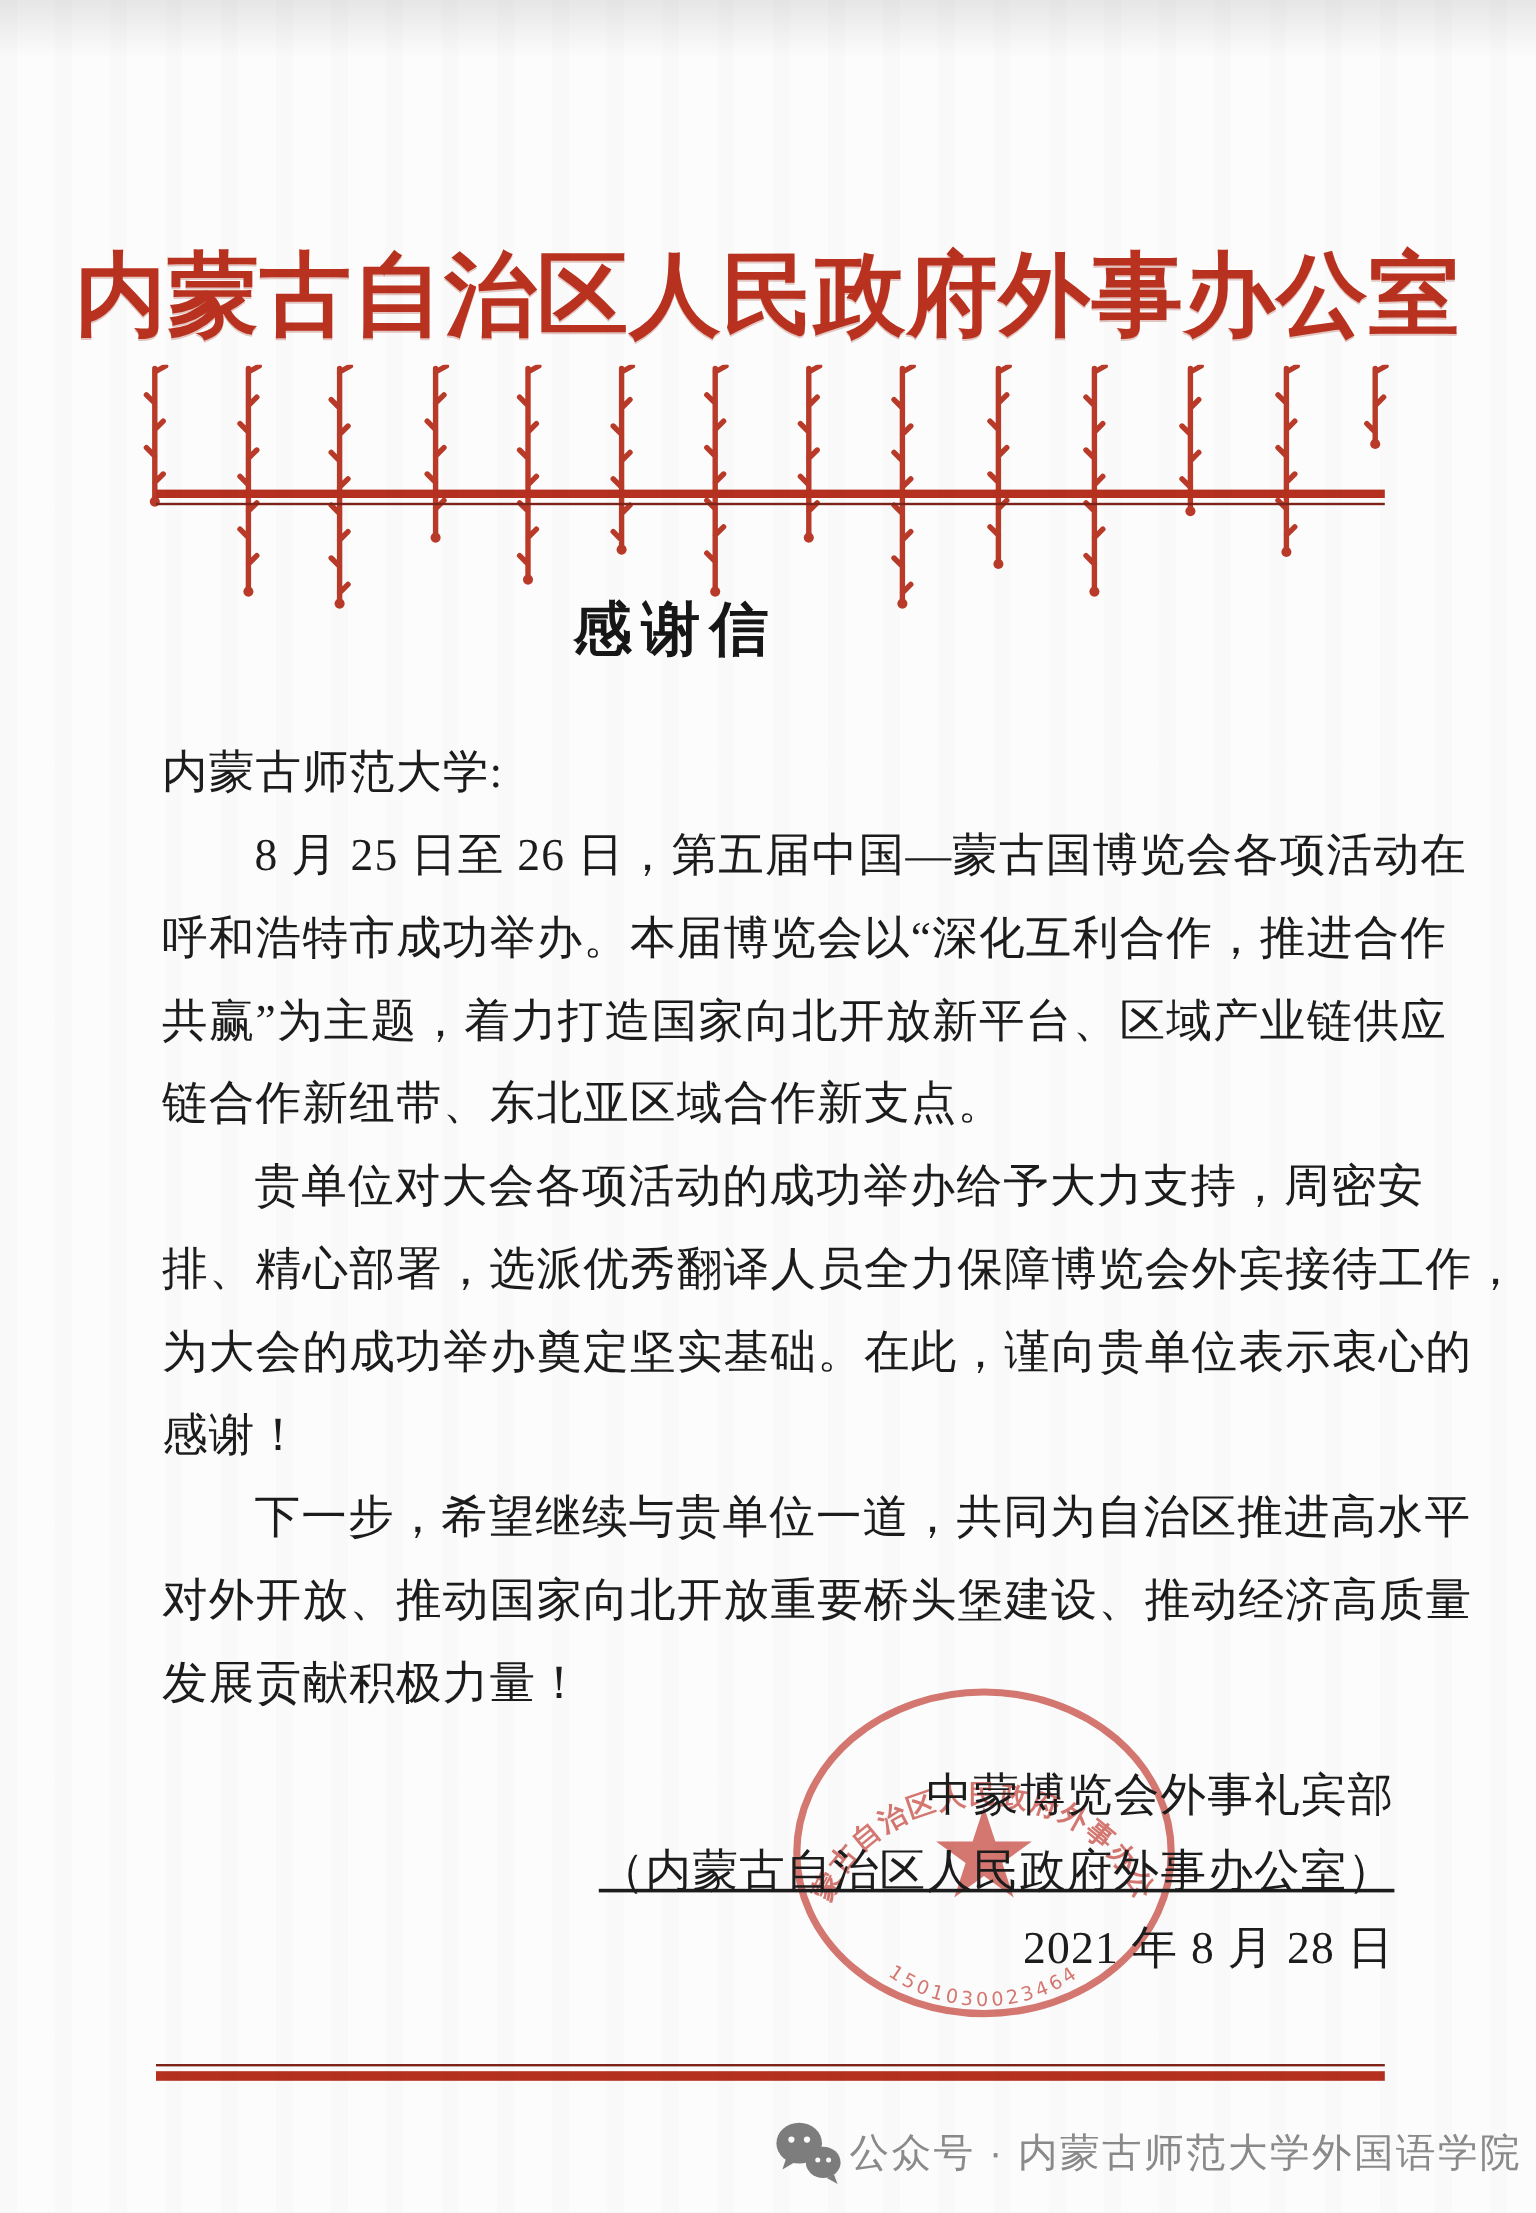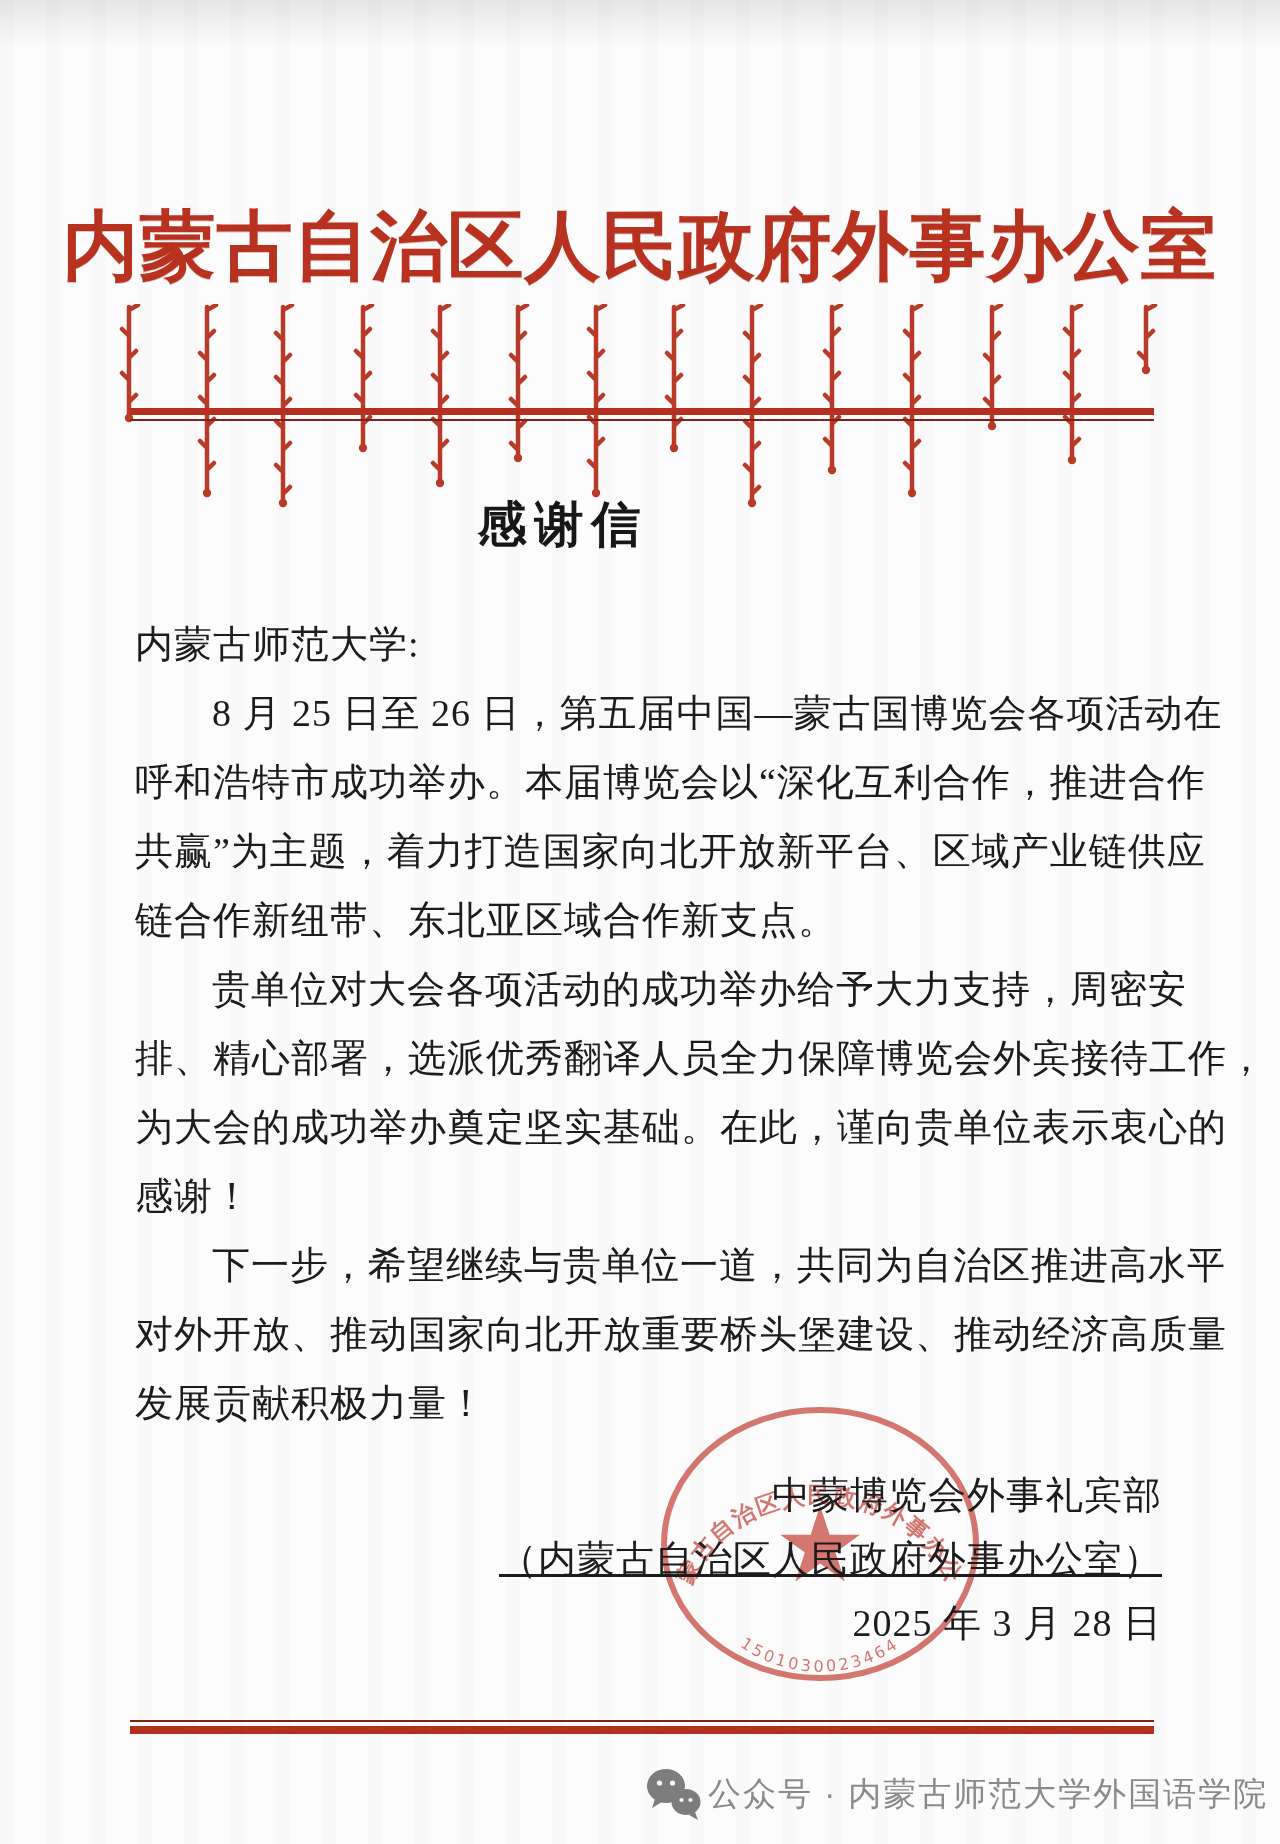--- a/index.html
+++ b/index.html
@@ -157,21 +157,21 @@
       </text>
       <text font-size="16" fill="#c9453c" letter-spacing="3" font-family="DejaVu Sans, sans-serif">
         <textPath href="#sealBottomArc" startOffset="50%" text-anchor="middle">1501030023464</textPath>
       </text>
       <text x="172" y="185" font-size="104" fill="#c9453c" text-anchor="middle">★</text>
     </g>
   </svg>
 
   <div class="sig-line sig-1">中蒙博览会外事礼宾部</div>
   <div class="sig-line sig-2">（内蒙古自治区人民政府外事办公室）</div>
-  <div class="sig-line sig-3">2025 年 3 月 28 日</div>
+  <div class="sig-line sig-3">2021 年 8 月 28 日</div>
 
   <div class="rule rule-bottom-thin"></div>
   <div class="rule rule-bottom-thick"></div>
 
   <svg id="wechat-icon" width="58" height="56" viewBox="0 0 58 56">
     <g fill="#7d7d7d">
       <ellipse cx="21" cy="20" rx="19" ry="17"></ellipse>
       <path d="M10 33 L7 42 L17 36 Z"></path>
       <ellipse cx="41" cy="36" rx="14.5" ry="13"></ellipse>
       <path d="M50 46 L53 54 L44 49 Z"></path>

